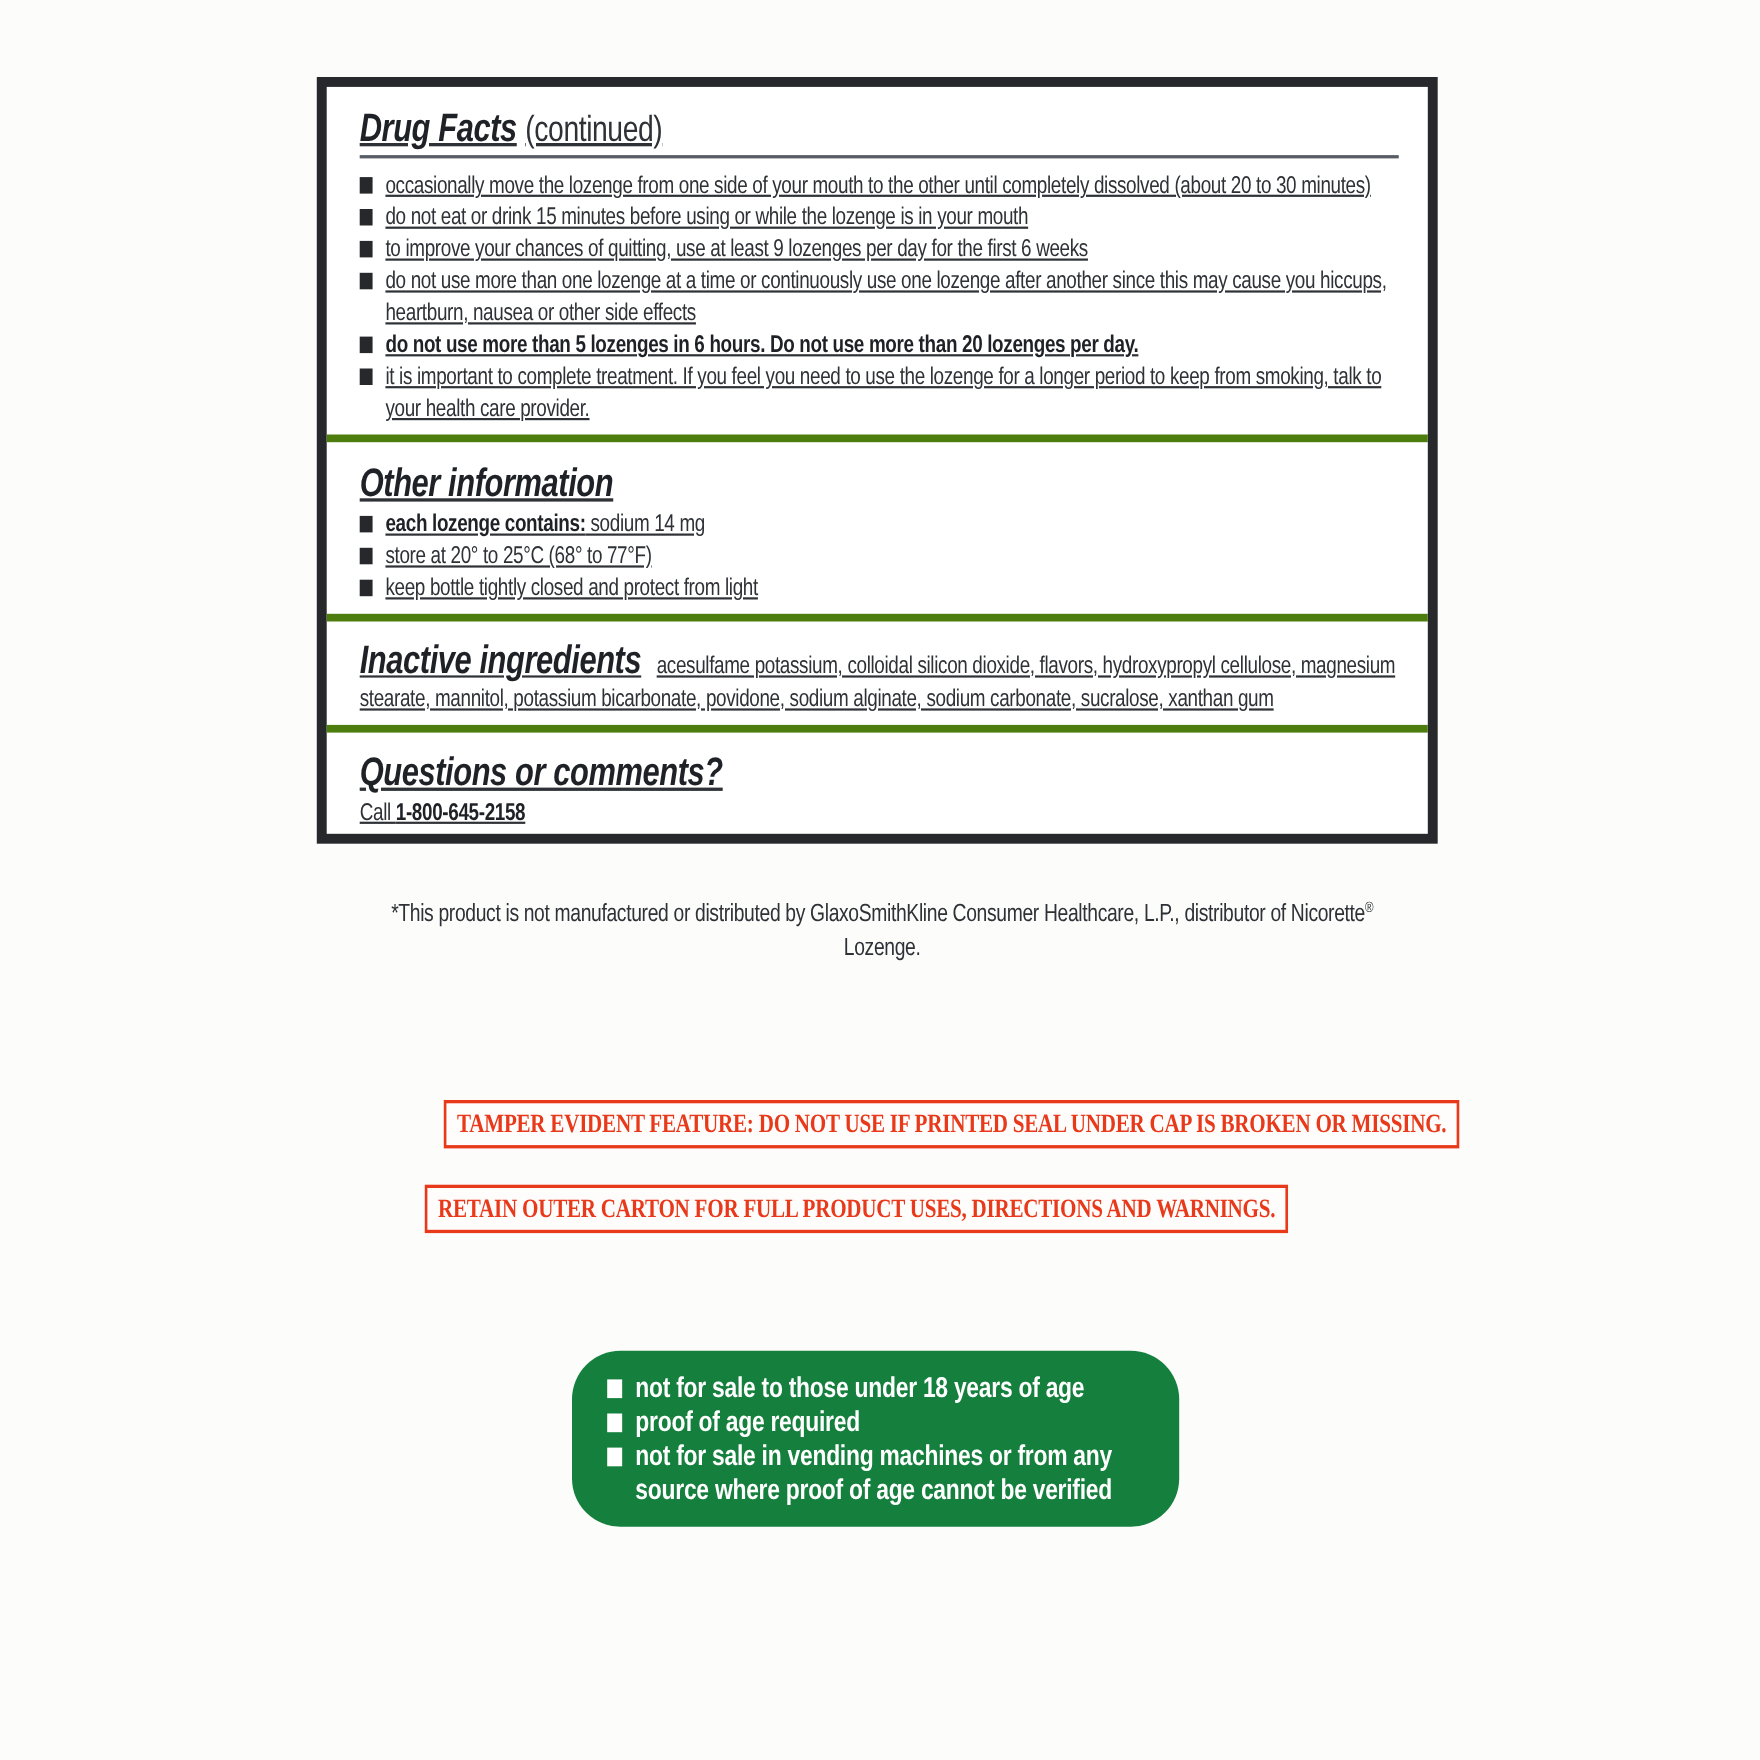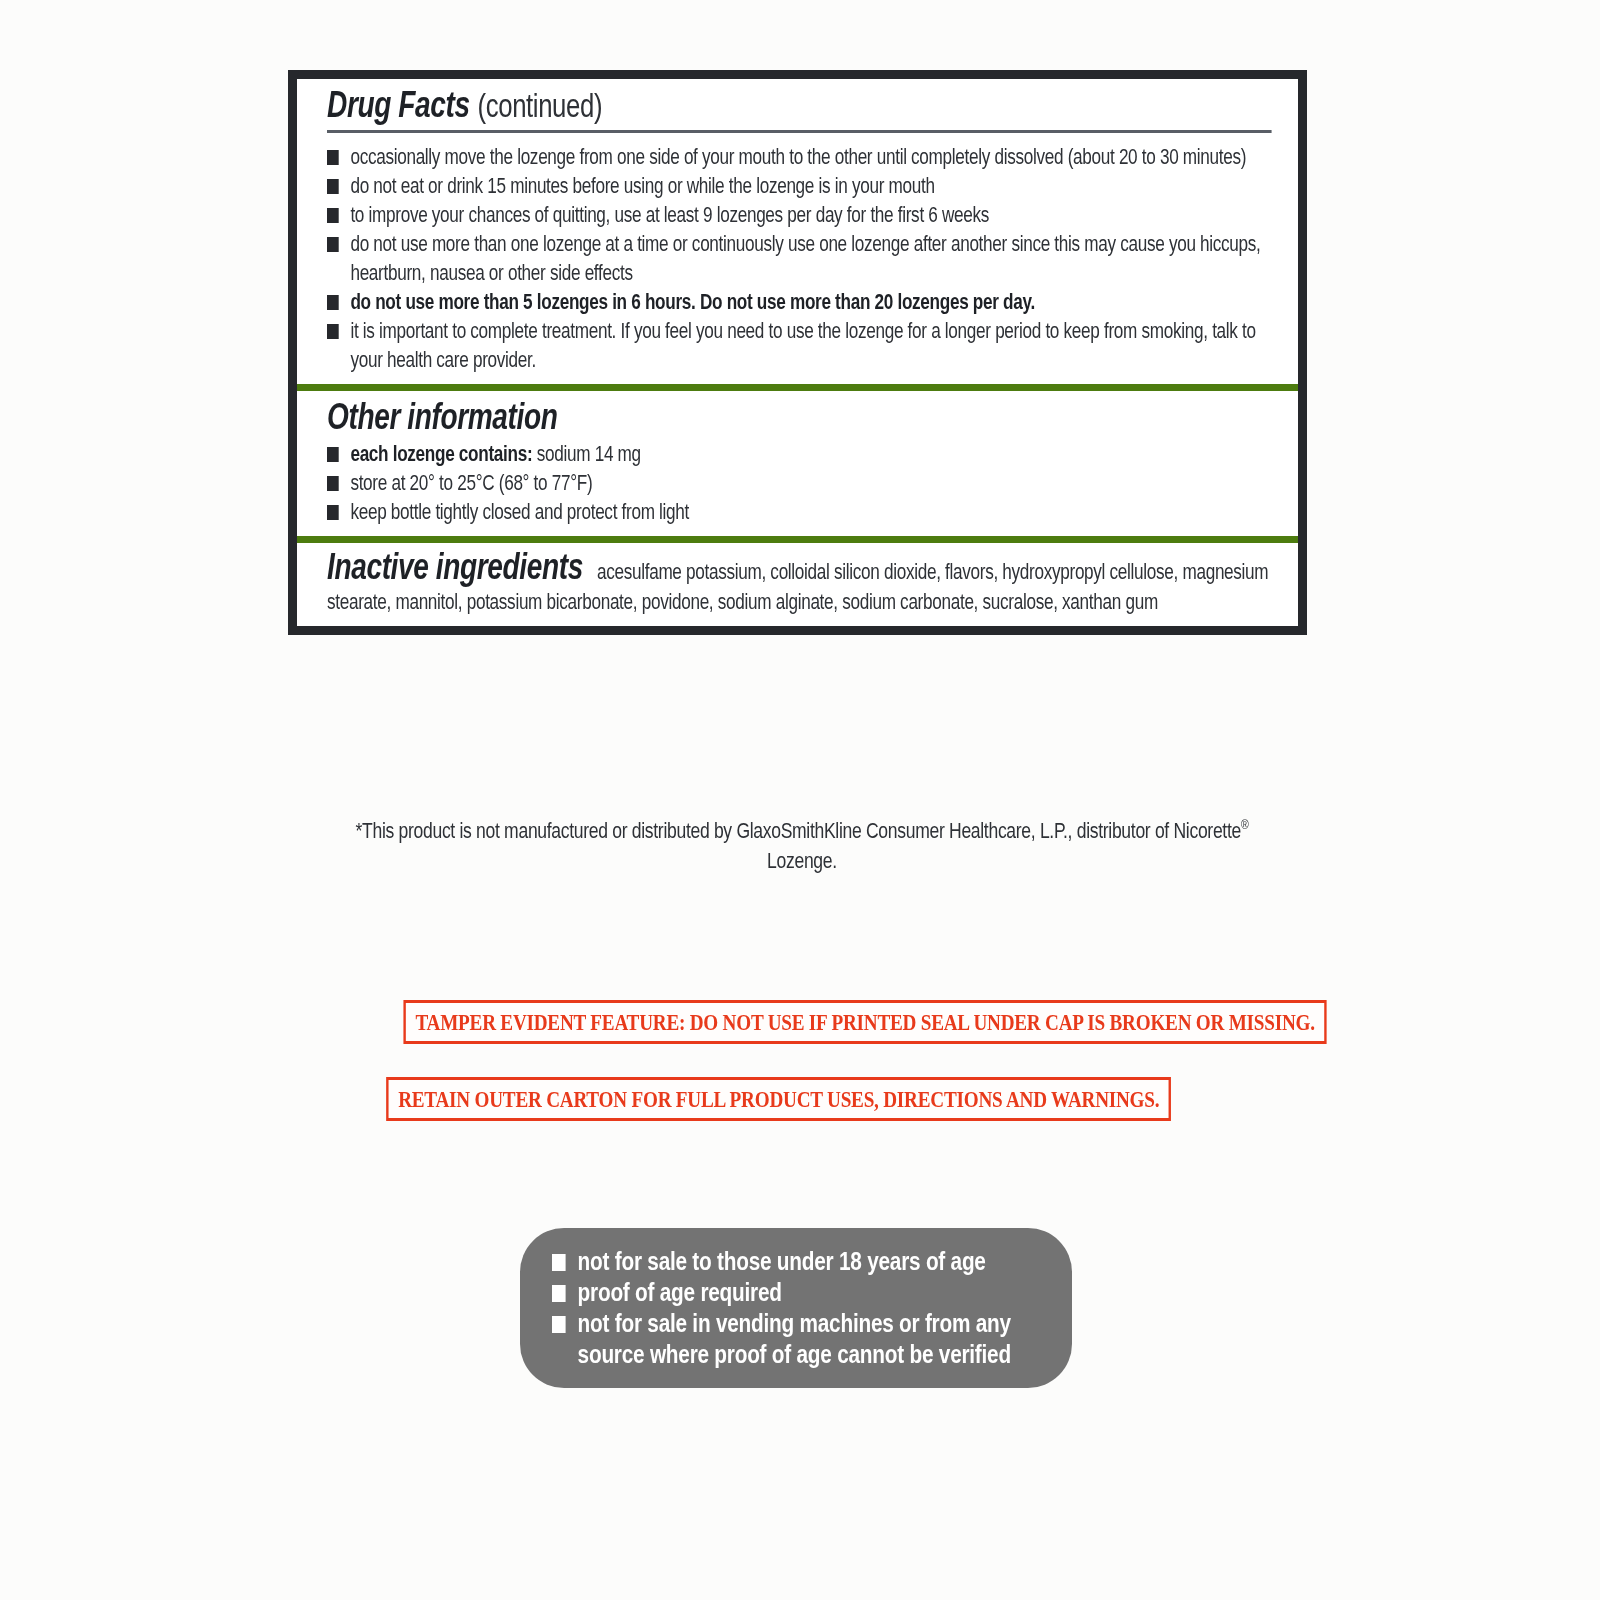--- a/index.html
+++ b/index.html
@@ -11,21 +11,21 @@
     overflow:hidden;
   }
   
   .cx{width:128.2%;transform:scaleX(0.78);transform-origin:0 0;}
 
   
   .panel{
     position:absolute;left:288px;top:70px;width:1019px;
     box-sizing:border-box;border:9px solid #26282c;background:#ffffff;
   }
-  .section{padding:4px 26px 10px 30px;}
+  .section{padding:15px 26px 10px 30px;text-decoration:underline;}
   .section + .section{border-top:7px solid #4d7c0f;}
 
   .sec-title{font-size:36px;font-weight:bold;font-style:italic;color:#1e2126;
     letter-spacing:-0.5px;line-height:44px;}
   .sec-title .suffix{font-style:normal;font-weight:normal;font-size:33px;color:#2e3136;margin-left:10px;}
   .title-rule{border:0;border-top:3px solid #595e66;margin:2px 0 9px 0;}
 
   .body-txt{font-size:22px;line-height:29px;letter-spacing:-0.4px;color:#2e3136;}
   ul.blist{list-style:none;margin:0;padding:0;}
   ul.blist li{position:relative;padding-left:30px;}
@@ -47,21 +47,21 @@
   .banner{
     display:inline-block;transform:scaleX(0.8);transform-origin:50% 0;
     border:3px solid #e83a1b;color:#e83a1b;background:#fffdfc;
     font-weight:bold;font-size:24px;line-height:30px;letter-spacing:-0.3px;
     padding:4px 12px;white-space:nowrap;
   }
 
   
   .agebox{
     position:absolute;left:520px;top:1228px;width:552px;
-    background:#737373;border-radius:44px;
+    background:#15803d;border-radius:44px;
     box-sizing:border-box;padding:18px 0 18px 0;
   }
   .agebox-inner{
     width:690px;transform:scaleX(0.8);transform-origin:0 0;
     box-sizing:border-box;padding:0 20px 0 40px;
     color:#ffffff;font-weight:bold;font-size:26px;line-height:31px;letter-spacing:-0.3px;
   }
   .agebox ul{list-style:none;margin:0;padding:0;}
   .agebox li{position:relative;padding-left:32px;}
   .wsq{position:absolute;left:0;top:8px;width:17px;height:17px;background:#ffffff;display:inline-block;}
@@ -100,20 +100,28 @@
   </div>
 
   <div class="section">
     <div class="cx">
       <p class="body-txt" style="margin:0;">
         <span class="inline-title">Inactive ingredients</span><span>acesulfame potassium, colloidal silicon dioxide, flavors, hydroxypropyl cellulose, magnesium stearate, mannitol, potassium bicarbonate, povidone, sodium alginate, sodium carbonate, sucralose, xanthan gum</span>
       </p>
     </div>
   </div>
 
+  <div class="section" style="padding-bottom:6px;">
+    <div class="cx">
+      <div class="sec-title" style="line-height:42px;">Questions or comments?</div>
+      <div class="body-txt">
+        <span>Call </span><span class="bseg">1-800-645-2158</span>
+      </div>
+    </div>
+  </div>
 
 </div>
 
 <div class="footnote">
   <div class="cx">
     <p class="body-txt" style="margin:0;">
       <span>*This product is not manufactured or distributed by GlaxoSmithKline Consumer Healthcare, L.P., distributor of Nicorette</span><sup>®</sup><span> Lozenge.</span>
     </p>
   </div>
 </div>

